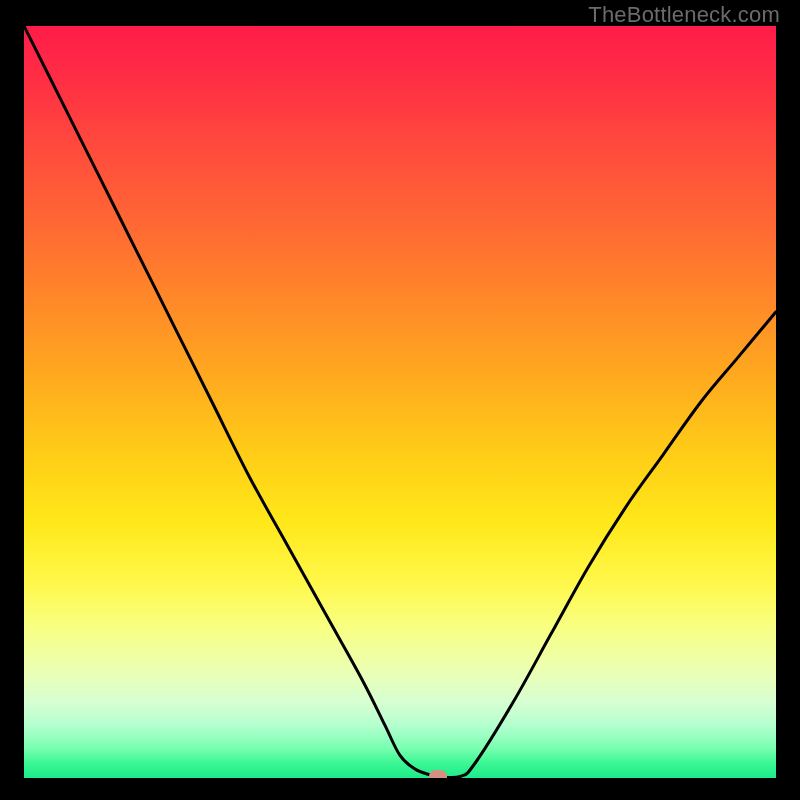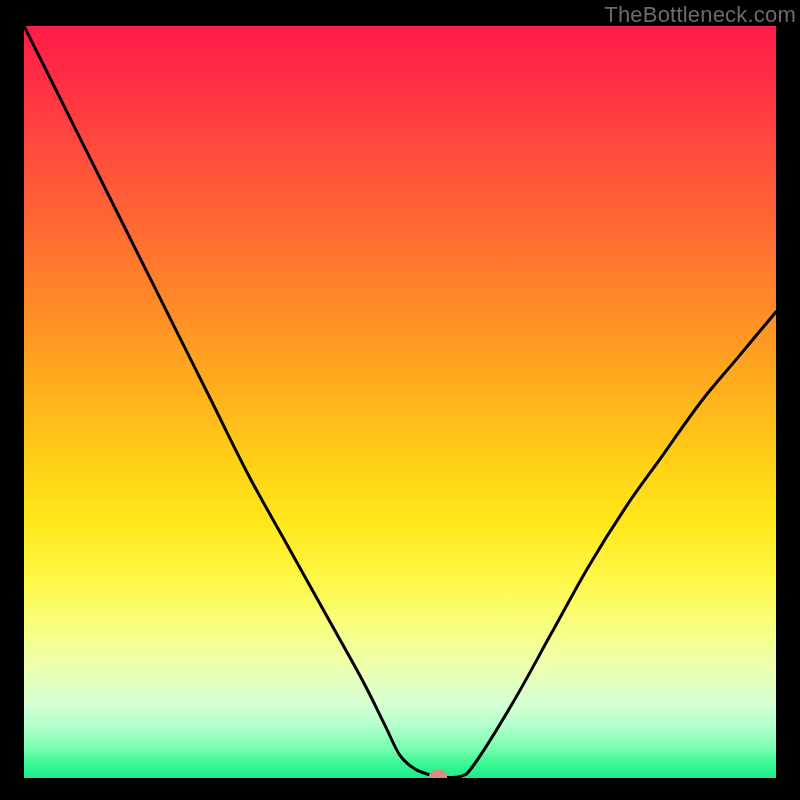--- a/index.html
+++ b/index.html
@@ -13,21 +13,21 @@
   }
   .frame {
     position: relative;
     width: 800px;
     height: 800px;
     background: #000;
   }
   .attribution {
     position: absolute;
     top: 2px;
-    right: 4px;
+    right: 20px;
     color: #6b6b6b;
     font-size: 22px;
     font-weight: 400;
     letter-spacing: 0.2px;
     z-index: 5;
   }
   .plot-area {
     position: absolute;
     left: 24px;
     top: 26px;

